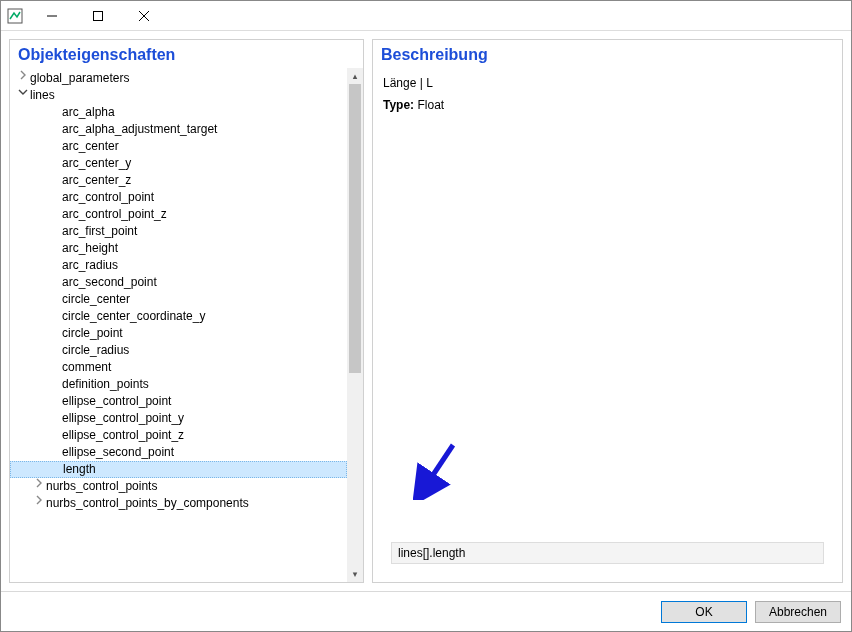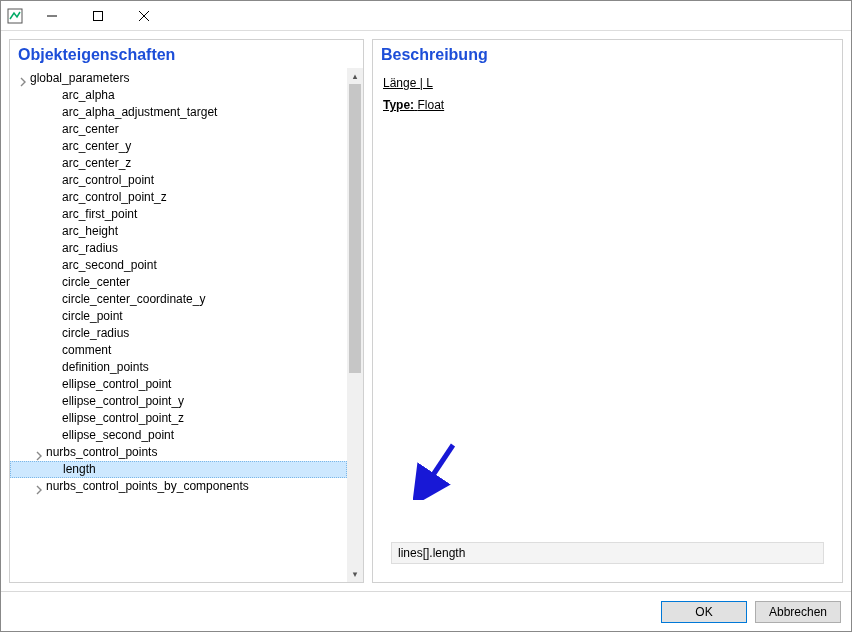--- a/index.html
+++ b/index.html
@@ -64,21 +64,21 @@
   .tree {
     position: absolute;
     top: 0; left: 0; right: 16px; bottom: 0;
     overflow: hidden;
     padding: 2px 0;
   }
   .tree-row {
     height: 17px;
     line-height: 17px;
     display: flex;
-    align-items: flex-end;
+    align-items: flex-start;
     padding-left: 6px;
     white-space: nowrap;
     cursor: default;
   }
   .tree-row.selected {
     background: #cde8ff;
     border: 1px dotted #7ab7e8;
     height: 17px;
     line-height: 15px;
   }
@@ -108,21 +108,20 @@
     position: absolute; left: 2px; right: 2px;
     top: 0; height: 60%;
     background: #c6c6c6;
     border-radius: 0;
   }
 
   .desc-body {
     padding: 6px 10px;
     flex: 1;
     position: relative;
-    text-decoration: underline;
   }
   .desc-line { margin: 2px 0 8px 0; }
   .desc-type b { font-weight: bold; }
   .arrow-svg {
     position: absolute;
     bottom: 24px;
     left: 40px;
   }
   .path-bar {
     height: 22px;
@@ -196,20 +195,29 @@
           <div class="tree-row">
             <span style="display: inline-block; width: 0px;"></span>
             <span class="expander">
               <svg width="10" height="10">
                 <path d="M3 1 L7 5 L3 9" fill="none" stroke="#888" stroke-width="1.4"></path>
               </svg>
             </span>
             <span>global_parameters</span>
           </div>
           <div class="tree-row">
+            <span style="display: inline-block; width: 0px;"></span>
+            <span class="expander">
+              <svg width="10" height="10">
+                <path d="M1 3 L5 7 L9 3" fill="none" stroke="#444" stroke-width="1.4"></path>
+              </svg>
+            </span>
+            <span>lines</span>
+          </div>
+          <div class="tree-row">
             <span style="display: inline-block; width: 32px;"></span>
             <span class="expander blank"> </span>
             <span>arc_alpha</span>
           </div>
           <div class="tree-row">
             <span style="display: inline-block; width: 32px;"></span>
             <span class="expander blank"> </span>
             <span>arc_alpha_adjustment_target</span>
           </div>
           <div class="tree-row">
@@ -299,34 +307,34 @@
           </div>
           <div class="tree-row">
             <span style="display: inline-block; width: 32px;"></span>
             <span class="expander blank"> </span>
             <span>ellipse_control_point_z</span>
           </div>
           <div class="tree-row">
             <span style="display: inline-block; width: 32px;"></span>
             <span class="expander blank"> </span>
             <span>ellipse_second_point</span>
+          </div>
+          <div class="tree-row selected">
+            <span style="display: inline-block; width: 32px;"></span>
+            <span class="expander blank"> </span>
+            <span>length</span>
           </div>
           <div class="tree-row">
             <span style="display: inline-block; width: 16px;"></span>
             <span class="expander">
               <svg width="10" height="10">
                 <path d="M3 1 L7 5 L3 9" fill="none" stroke="#888" stroke-width="1.4"></path>
               </svg>
             </span>
             <span>nurbs_control_points</span>
-          </div>
-          <div class="tree-row selected">
-            <span style="display: inline-block; width: 32px;"></span>
-            <span class="expander blank"> </span>
-            <span>length</span>
           </div>
           <div class="tree-row">
             <span style="display: inline-block; width: 16px;"></span>
             <span class="expander">
               <svg width="10" height="10">
                 <path d="M3 1 L7 5 L3 9" fill="none" stroke="#888" stroke-width="1.4"></path>
               </svg>
             </span>
             <span>nurbs_control_points_by_components</span>
           </div>

